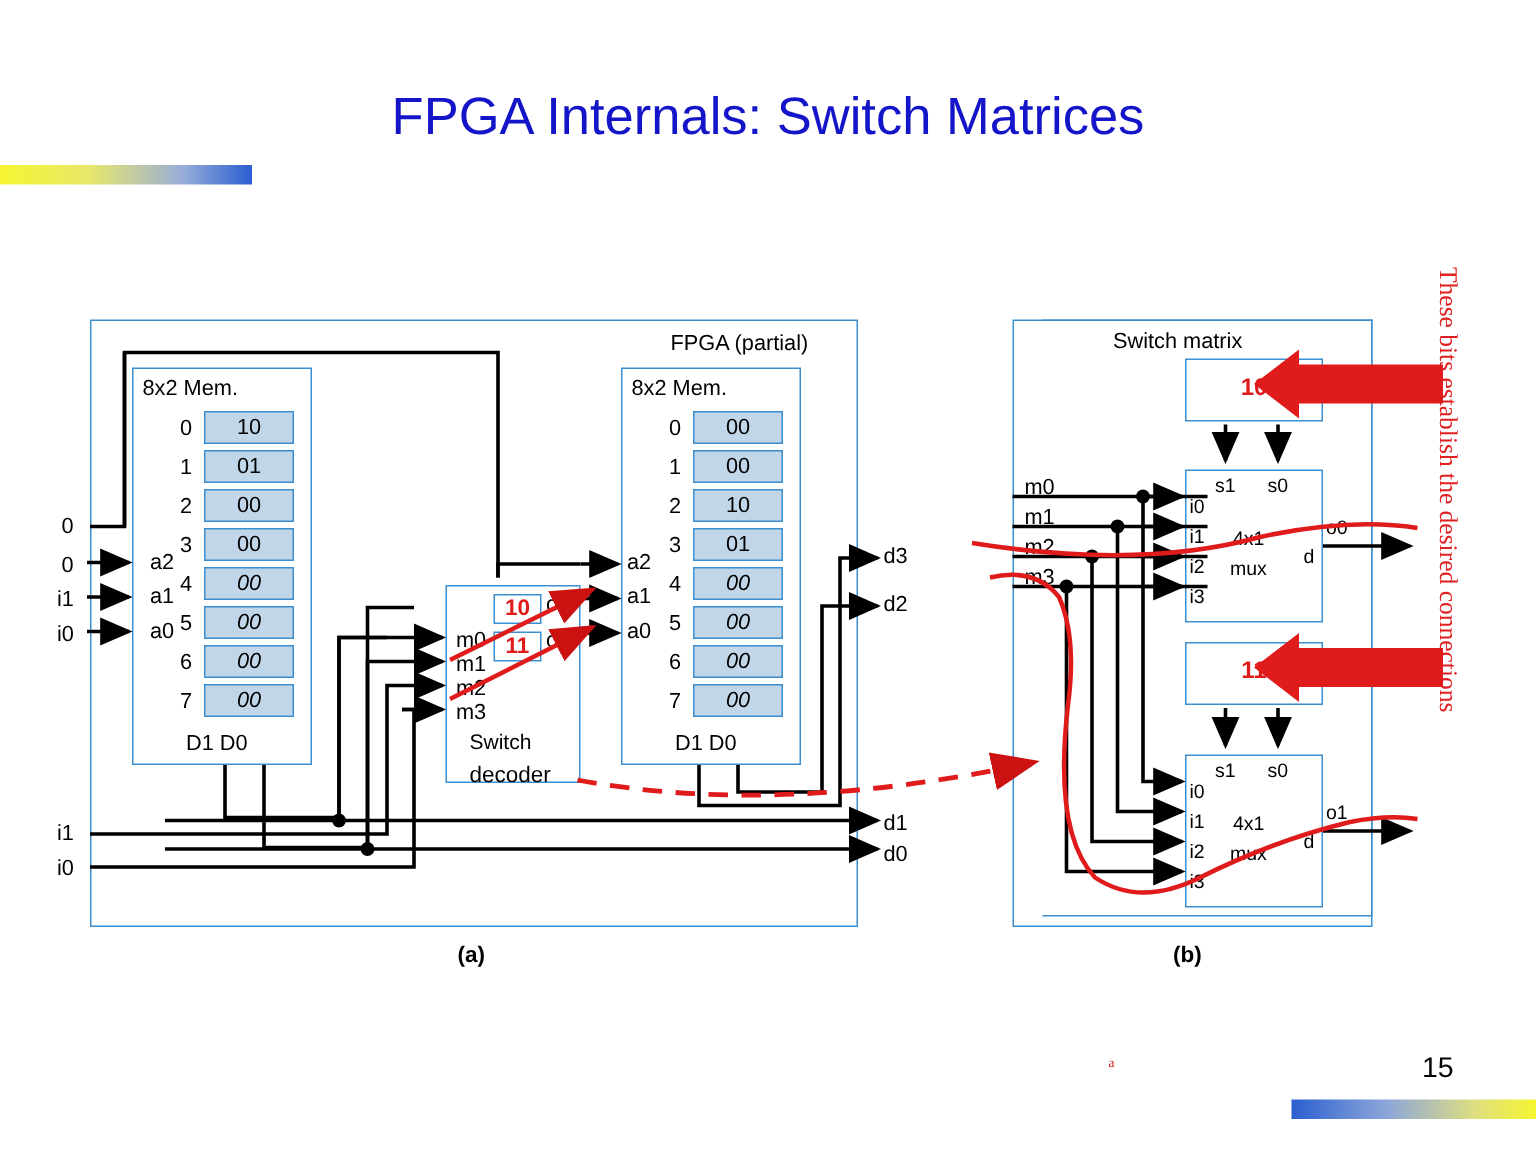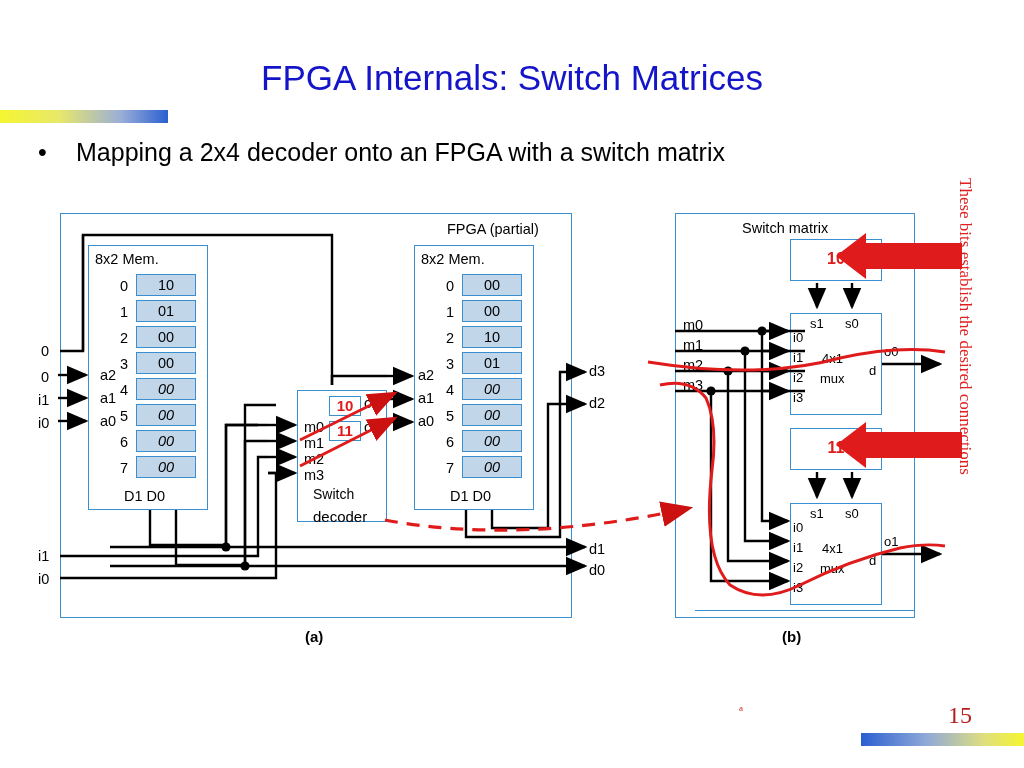--- a/index.html
+++ b/index.html
@@ -23,22 +23,22 @@
   .bottombar{
     position:absolute;left:861px;top:733px;width:163px;height:13px;
     background:linear-gradient(to right,#2b5fd0 0%,#8fa8d8 40%,#dede80 75%,#f5f531 100%);
   }
   .bullet-row{
     position:absolute;left:38px;top:138px;width:960px;
     font-size:25px;color:#000;white-space:nowrap;
   }
   .bullet-dot{display:inline-block;width:38px;text-align:left;font-size:25px;}
   .pagenum{
-    position:absolute;left:948px;top:702px;font-size:24px;color:#b91c1c;
-    font-family:Liberation Serif, serif;
+    position:absolute;left:948px;top:702px;font-size:19px;color:#000000;
+    font-family:Liberation Sans, sans-serif;
   }
   .tiny-a{
     position:absolute;left:739px;top:703px;font-size:9px;color:#cc2222;
     font-family:"Liberation Serif", serif;
   }
   .vert-note{
     position:absolute;left:975px;top:178px;
     color:#e02020;font-size:17px;font-family:"Liberation Serif", serif;
     white-space:nowrap;
     transform-origin:left top;
@@ -65,23 +65,20 @@
   .caption{position:absolute;font-size:15px;font-weight:bold;color:#000;}
 </style>
 </head>
 <body>
 
 <div id="slide">
 
   <div class="title">FPGA Internals: Switch Matrices</div>
   <div class="topbar"></div>
 
-  <div class="bullet-row">
-    <span class="bullet-dot">•</span><span>Mapping a 2x4 decoder onto an FPGA with a switch matrix</span>
-  </div>
 
   <div class="vert-note">These bits establish the desired connections</div>
   <div class="tiny-a">a</div>
   <div class="pagenum">15</div>
   <div class="bottombar"></div>
 
   <div class="bluebox" style="left:60px;top:213px;width:512px;height:405px;"></div>
   <div class="lbl" style="left:447px;top:222px;text-align:center;">FPGA (partial)</div>
   <div class="caption" style="left:305px;top:628px;">(a)</div>
 

